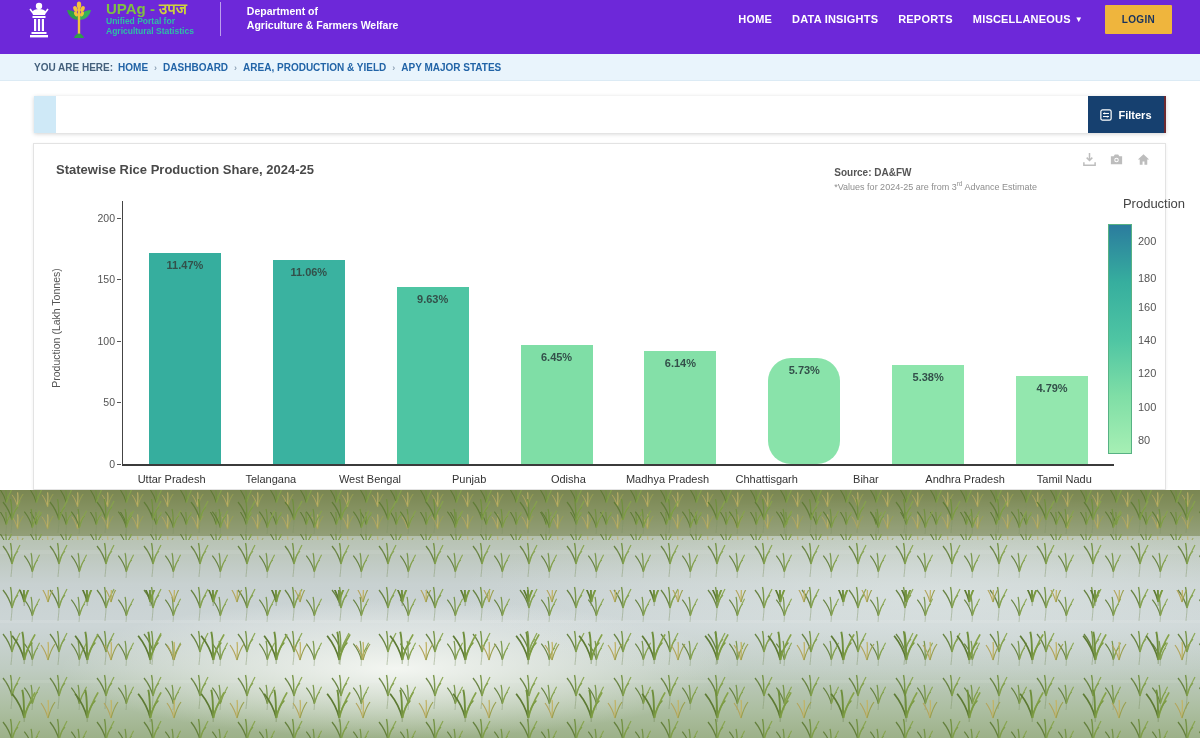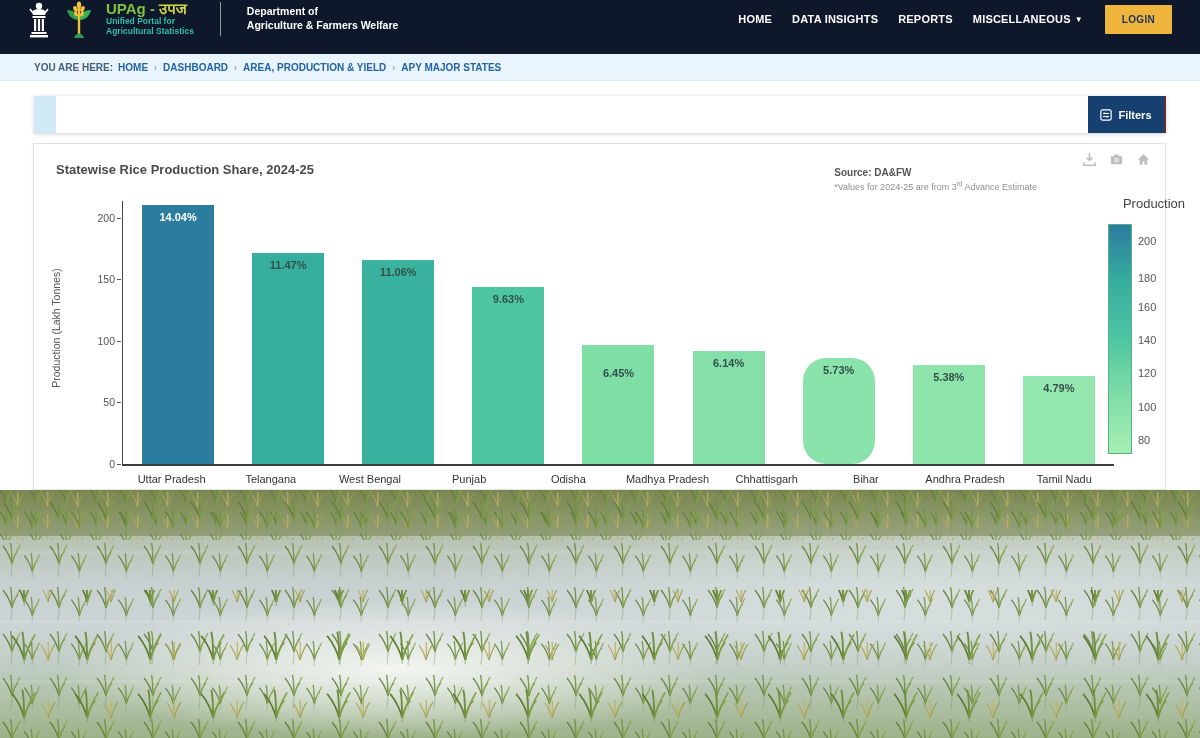--- a/index.html
+++ b/index.html
@@ -1,20 +1,20 @@
 <!DOCTYPE html>
 <html><head>
 <meta charset="utf-8">
 <style>
   * { margin:0; padding:0; box-sizing:border-box; }
   html,body { width:1200px; height:738px; overflow:hidden; background:#ffffff;
     font-family:"Liberation Sans", sans-serif; }
 
   
-  .header { height:54px; background:#0f172a; display:flex; align-items:center;
+  .header { height:54px; background:#6d28d9; display:flex; align-items:center;
     padding:0 28px 16px 26px; }
   .brand { display:flex; align-items:center; gap:12px; }
   .emblem { width:26px; height:40px; }
   .plantlogo { width:30px; height:38px; }
   .upag-block { line-height:1.05; }
   .upag-line { font-size:15px; font-weight:bold; }
   .upag-name { color:#7fc241; }
   .upag-hindi { color:#cdd23e; }
   .upag-sub { font-size:8.5px; font-weight:bold; color:#2ebfa5; line-height:1.15; }
   .brand-divider { width:1px; height:34px; background:rgba(255,255,255,.55); margin:0 14px; }
@@ -190,34 +190,31 @@
       <svg viewBox="0 0 16 16">
           <path d="M2 8 L8 2.5 L14 8 h-2 v5.5 h-3 v-3.5 h-2 v3.5 H4 V8 Z" fill="#bdbdbd"></path>
         </svg>
     </button>
   </div>
 
   <div class="y-axis-title">Production (Lakh Tonnes)</div>
 
   <div class="plot" id="plot">
     <div class="bars" id="bars">
-        <div class="bar" style="height: 258.837px; background: rgb(43, 124, 158);">
-          <div class="bar-label" style="color: rgb(255, 255, 255);">14.04%</div>
-        </div>
         <div class="bar" style="height: 211.384px; background: rgb(54, 174, 158);">
           <div class="bar-label" style="color: rgb(51, 80, 74);">11.47%</div>
         </div>
         <div class="bar" style="height: 203.988px; background: rgb(58, 178, 160);">
           <div class="bar-label" style="color: rgb(51, 80, 74);">11.06%</div>
         </div>
         <div class="bar" style="height: 177.488px; background: rgb(78, 197, 163);">
           <div class="bar-label" style="color: rgb(51, 80, 74);">9.63%</div>
         </div>
         <div class="bar" style="height: 118.942px; background: rgb(127, 222, 166);">
-          <div class="bar-label" style="color: rgb(51, 80, 74); margin-top: 16px;">6.45%</div>
+          <div class="bar-label" style="color: rgb(51, 80, 74);">6.45%</div>
         </div>
         <div class="bar" style="height: 113.395px; background: rgb(132, 224, 168);">
           <div class="bar-label" style="color: rgb(51, 80, 74);">6.14%</div>
         </div>
         <div class="bar" style="height: 106px; background: rgb(137, 227, 170); border-radius: 23px;">
           <div class="bar-label" style="color: rgb(51, 80, 74);">5.73%</div>
         </div>
         <div class="bar" style="height: 99.2209px; background: rgb(141, 229, 172);">
           <div class="bar-label" style="color: rgb(51, 80, 74);">5.38%</div>
         </div>

